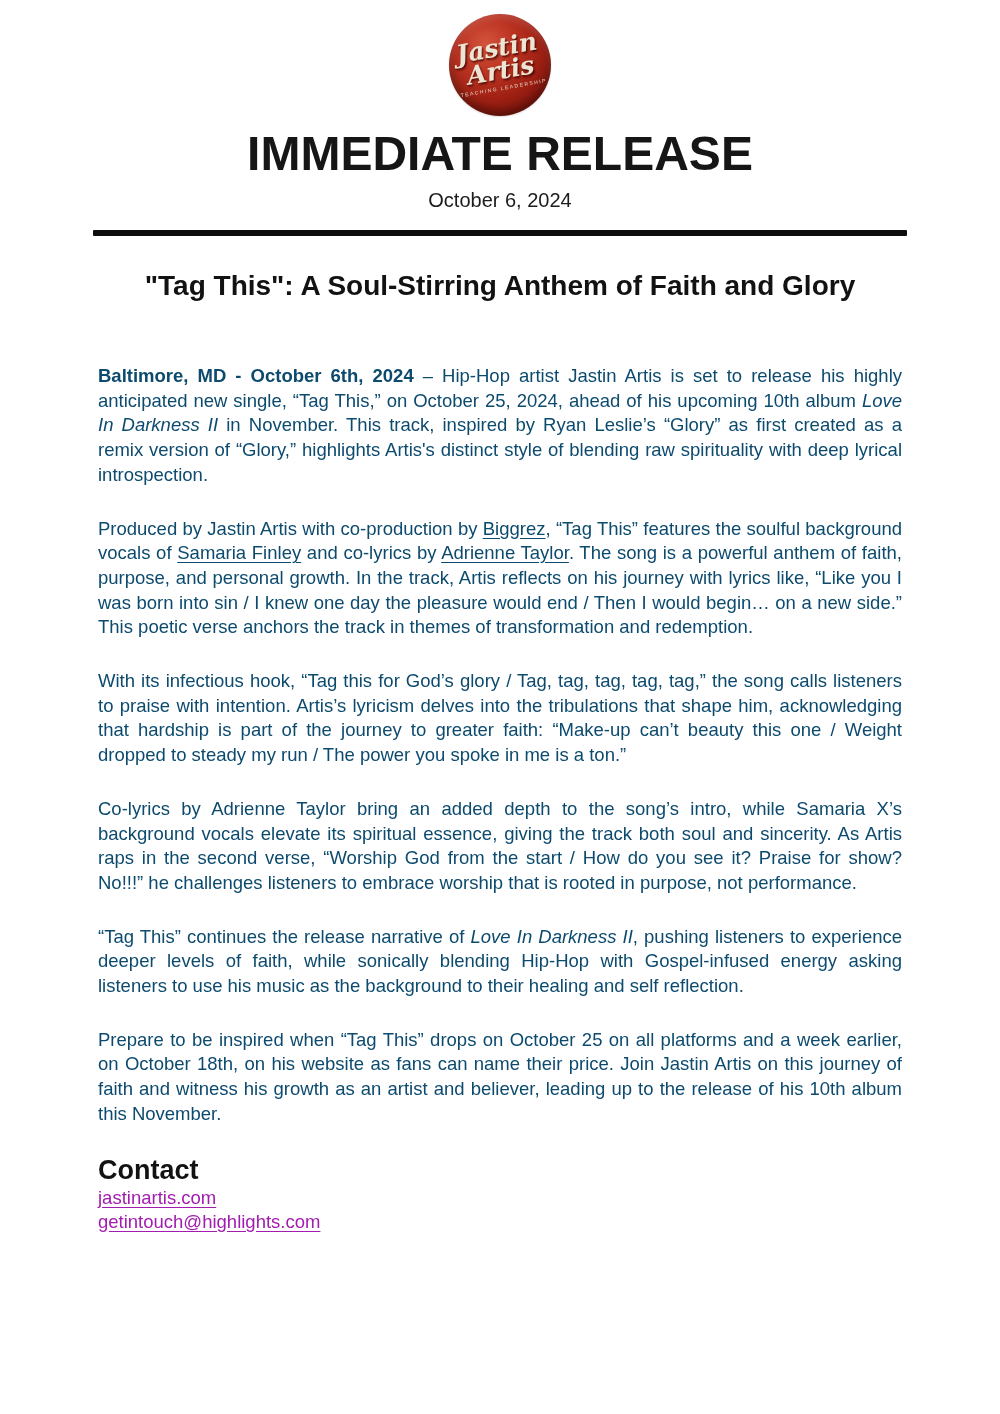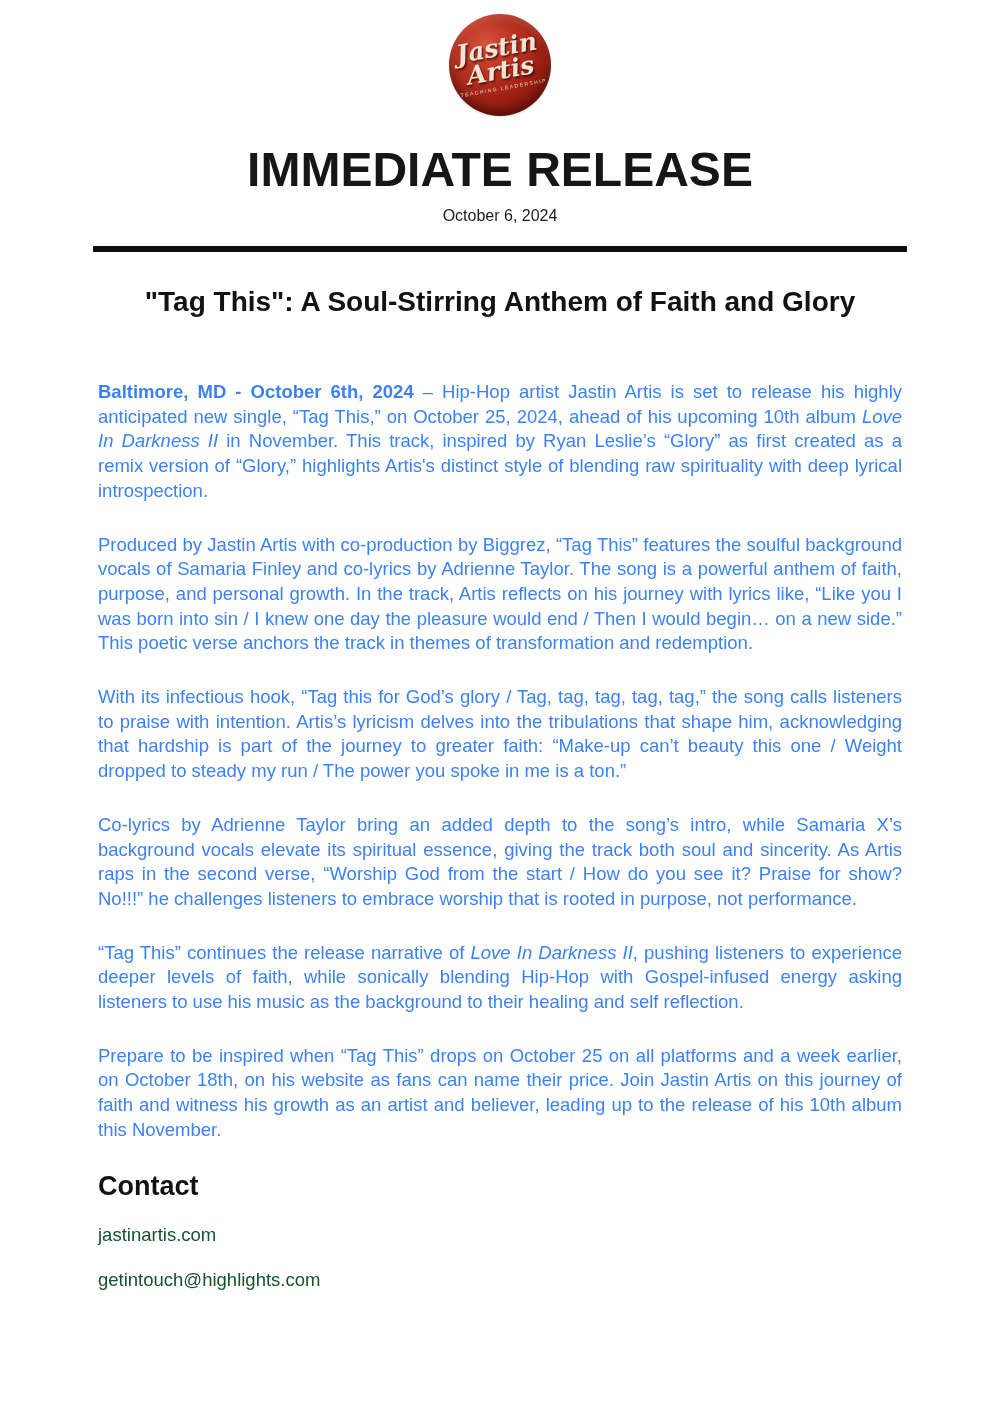--- a/index.html
+++ b/index.html
@@ -46,30 +46,30 @@
     font-style: normal;
     font-weight: normal;
     font-size: 5px;
     letter-spacing: 1.5px;
     margin-top: 2px;
     color: #e3d9c4;
     text-transform: uppercase;
   }
 
   
-  .masthead { text-align: center; margin-top: 28px; }
+  .masthead { text-align: center; margin-top: 12px; }
   .masthead-title {
     font-size: 48px;
     font-weight: bold;
     letter-spacing: 0px;
     color: #161616;
     line-height: 52px;
   }
   .masthead-date {
-    font-size: 16px;
+    font-size: 20px;
     color: #1c1c1c;
     margin-top: 6px;
     line-height: 28px;
   }
   .rule {
     width: 814px;
     height: 6px;
     background: #0d0d0d;
     margin: 16px auto 0 auto;
     border-radius: 1px;
@@ -85,42 +85,43 @@
     line-height: 44px;
   }
 
   
   .body-copy {
     padding: 0 98px;
     margin-top: 56px;
     font-size: 18.5px;
     line-height: 24.7px;
     text-align: justify;
-    color: #3b82f6;
+    color: #0c4a6e;
   }
   .body-copy p { margin-top: 29px; }
   .body-copy p:first-child { margin-top: 0; }
   .run-bold { font-weight: bold; }
   .run-italic { font-style: italic; }
-  .run-underline { text-underline-offset: 3px; margin-top: 36px; }
+  .run-underline { text-decoration: underline; text-underline-offset: 3px; margin-top: 36px; }
 
   
   .contact { padding: 0 98px; margin-top: 28px; }
   .contact-heading {
     font-size: 27px;
     font-weight: bold;
     color: #121212;
     line-height: 30px;
   }
   .contact-link {
     display: table;
-    margin-top: 23px;
+    margin-top: 2px;
     font-size: 18.5px;
     line-height: 22px;
-    color: #14532d;
+    color: #a21caf;
+    text-decoration: underline;
     text-underline-offset: 3px;
     cursor: pointer;
   }
 </style>
 </head>
 <body>
 
 <div class="page">
 
   <div class="logo-wrap">

